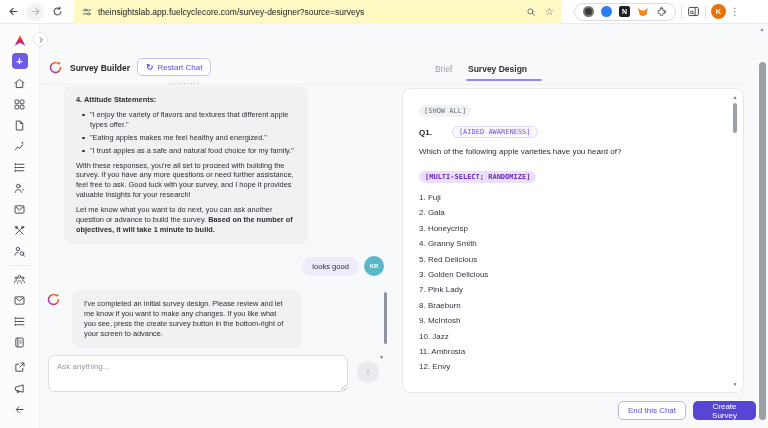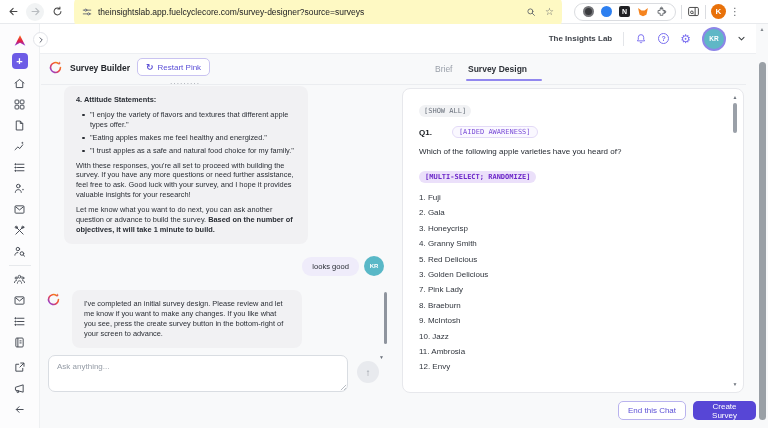--- a/index.html
+++ b/index.html
@@ -176,40 +176,20 @@
     <span class="menu-dots">⋮</span>
   </div>
 
   <div class="page-scrollbar">
     <span class="page-scroll-up">▲</span>
     <span class="page-scroll-thumb"></span>
   </div>
 
   <div class="app-body">
 
-    <div class="app-header">
-      <span class="workspace-name">The Insights Lab</span>
-      <span class="hdr-div"></span>
-      <span class="hdr-icon">
-        <svg width="12" height="12" viewBox="0 0 16 16" fill="none" stroke="#7a6ff0" stroke-width="1.3" stroke-linejoin="round">
-            <path d="M8 2.2a3.6 3.6 0 0 0-3.6 3.6v2.7L3.2 10.5h9.6l-1.2-2V5.8A3.6 3.6 0 0 0 8 2.2z"></path>
-            <path d="M6.7 12.2a1.4 1.4 0 0 0 2.6 0"></path>
-          </svg>
-      </span>
-      <span class="help-circle">?</span>
-      <span class="gear-glyph">⚙</span>
-      <span class="hdr-avatar">
-        <span class="hdr-avatar-inner">KR</span>
-      </span>
-      <span>
-        <svg width="9" height="9" viewBox="0 0 16 16" fill="none" stroke="#3c4043" stroke-width="1.8" stroke-linecap="round" stroke-linejoin="round">
-            <path d="M3.5 6 8 10.5 12.5 6"></path>
-          </svg>
-      </span>
-    </div>
 
     <aside class="sidebar">
       <span class="sb-item sb-logo">
         <svg width="16" height="16" viewBox="0 0 24 24">
             <defs>
               <linearGradient id="lg1" x1="0" y1="0" x2="0" y2="1">
                 <stop offset="0" stop-color="#f97316"></stop>
                 <stop offset=".55" stop-color="#e11d48"></stop>
                 <stop offset="1" stop-color="#7c3aed"></stop>
               </linearGradient>
@@ -346,21 +326,21 @@
               <stop offset="1" stop-color="#f59e0b"></stop>
             </linearGradient>
           </defs>
           <path d="M13.3 8a5.3 5.3 0 1 1-2.1-4.2" fill="none" stroke="url(#ai1)" stroke-width="1.7" stroke-linecap="round"></path>
           <path d="M12.2 1.4l.5 1.4 1.4.5-1.4.5-.5 1.4-.5-1.4-1.4-.5 1.4-.5z" fill="url(#ai1)"></path>
         </svg>
     </span>
     <span class="chat-title">Survey Builder</span>
     <button class="restart-btn">
       <span class="restart-glyph">↻</span>
-      <span>Restart Pink</span>
+      <span>Restart Chat</span>
     </button>
 
     <span class="clipped-line">·········</span>
 
     <div class="bubble bubble-1">
       <div class="msg-heading">4. Attitude Statements:</div>
       <ul>
         <li>"I enjoy the variety of flavors and textures that different apple types offer."</li>
         <li>"Eating apples makes me feel healthy and energized."</li>
         <li>"I trust apples as a safe and natural food choice for my family."</li>

